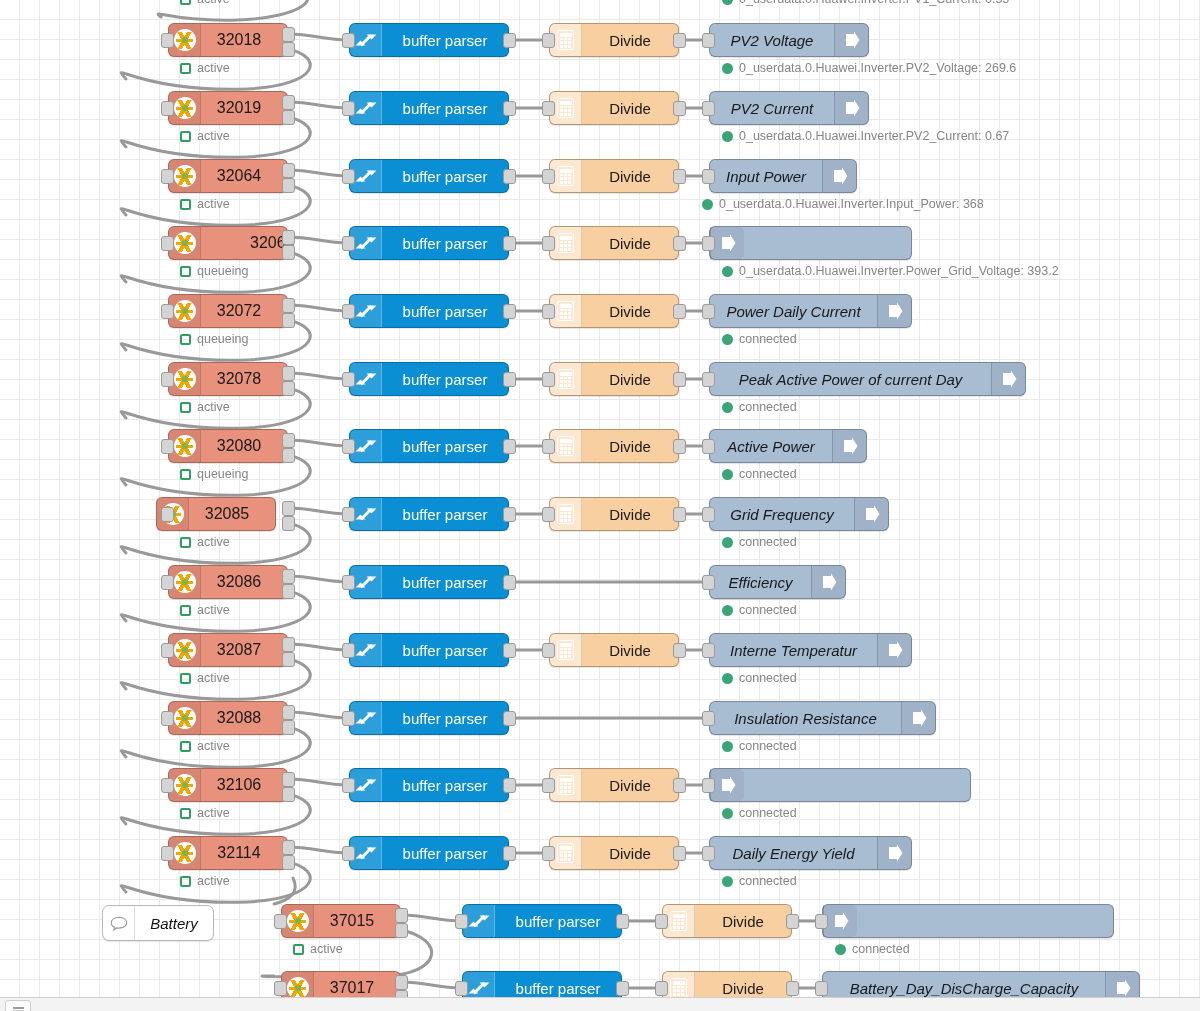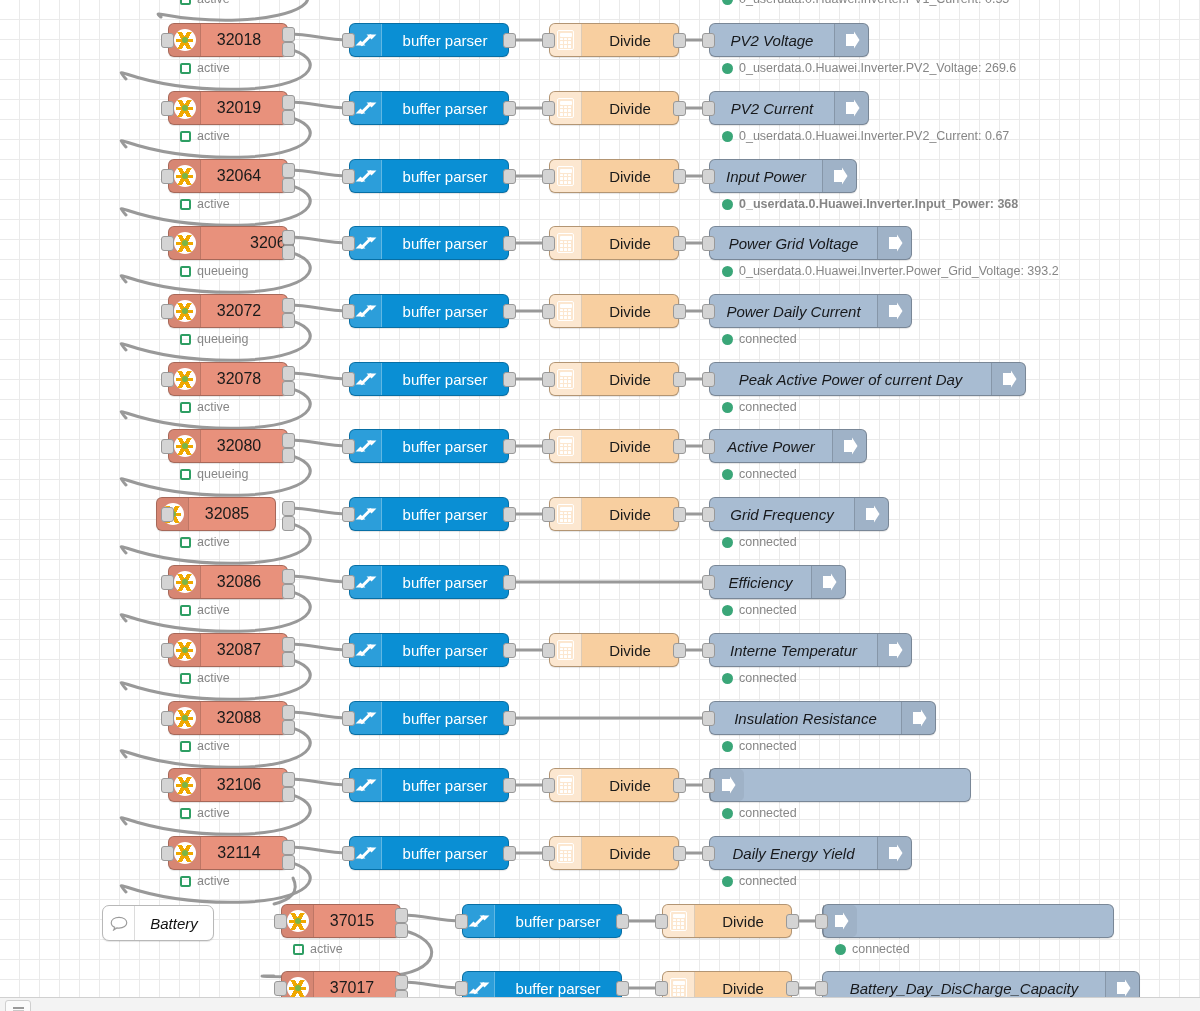--- a/index.html
+++ b/index.html
@@ -448,21 +448,21 @@
             <svg class="arrow-icon" viewBox="0 0 20 20">
               <path d="M4 4 L12 4 L12 1.5 L17.5 10 L12 18.5 L12 16 L4 16 Z" fill="#ffffff"></path>
             </svg>
           </div>
         </div>
         <div class="port" style="left: 702px; top: 169px;"></div>
         <div class="status" style="left: 180px; top: 197px;">
           <span class="dot-ring"></span>
           <span class="status-text">active</span>
         </div>
-        <div class="status" style="left: 722px; top: 197px; font-weight: bold;">
+        <div class="status" style="left: 702px; top: 197px;">
           <span class="dot-fill"></span>
           <span class="status-text">0_userdata.0.Huawei.Inverter.Input_Power: 368</span>
         </div>
         <div class="node modbus" style="left: 168px; top: 226px; gap: 47px;">
           <div class="icon-tray">
             <div class="asterisk-icon"></div>
           </div>
           <div class="label">32066</div>
         </div>
         <div class="port" style="left: 161px; top: 236px;"></div>
@@ -493,21 +493,20 @@
                 <i></i>
                 <i></i>
               </div>
             </div>
           </div>
           <div class="label">Divide</div>
         </div>
         <div class="port" style="left: 542px; top: 236px;"></div>
         <div class="port" style="left: 673px; top: 236px;"></div>
         <div class="node outnode" style="left: 709px; top: 226px; width: 203px;">
-          <div class="label">Power Grid Voltage</div>
           <div class="out-tray">
             <svg class="arrow-icon" viewBox="0 0 20 20">
               <path d="M4 4 L12 4 L12 1.5 L17.5 10 L12 18.5 L12 16 L4 16 Z" fill="#ffffff"></path>
             </svg>
           </div>
         </div>
         <div class="port" style="left: 702px; top: 236px;"></div>
         <div class="status" style="left: 180px; top: 264px;">
           <span class="dot-ring"></span>
           <span class="status-text">queueing</span>

